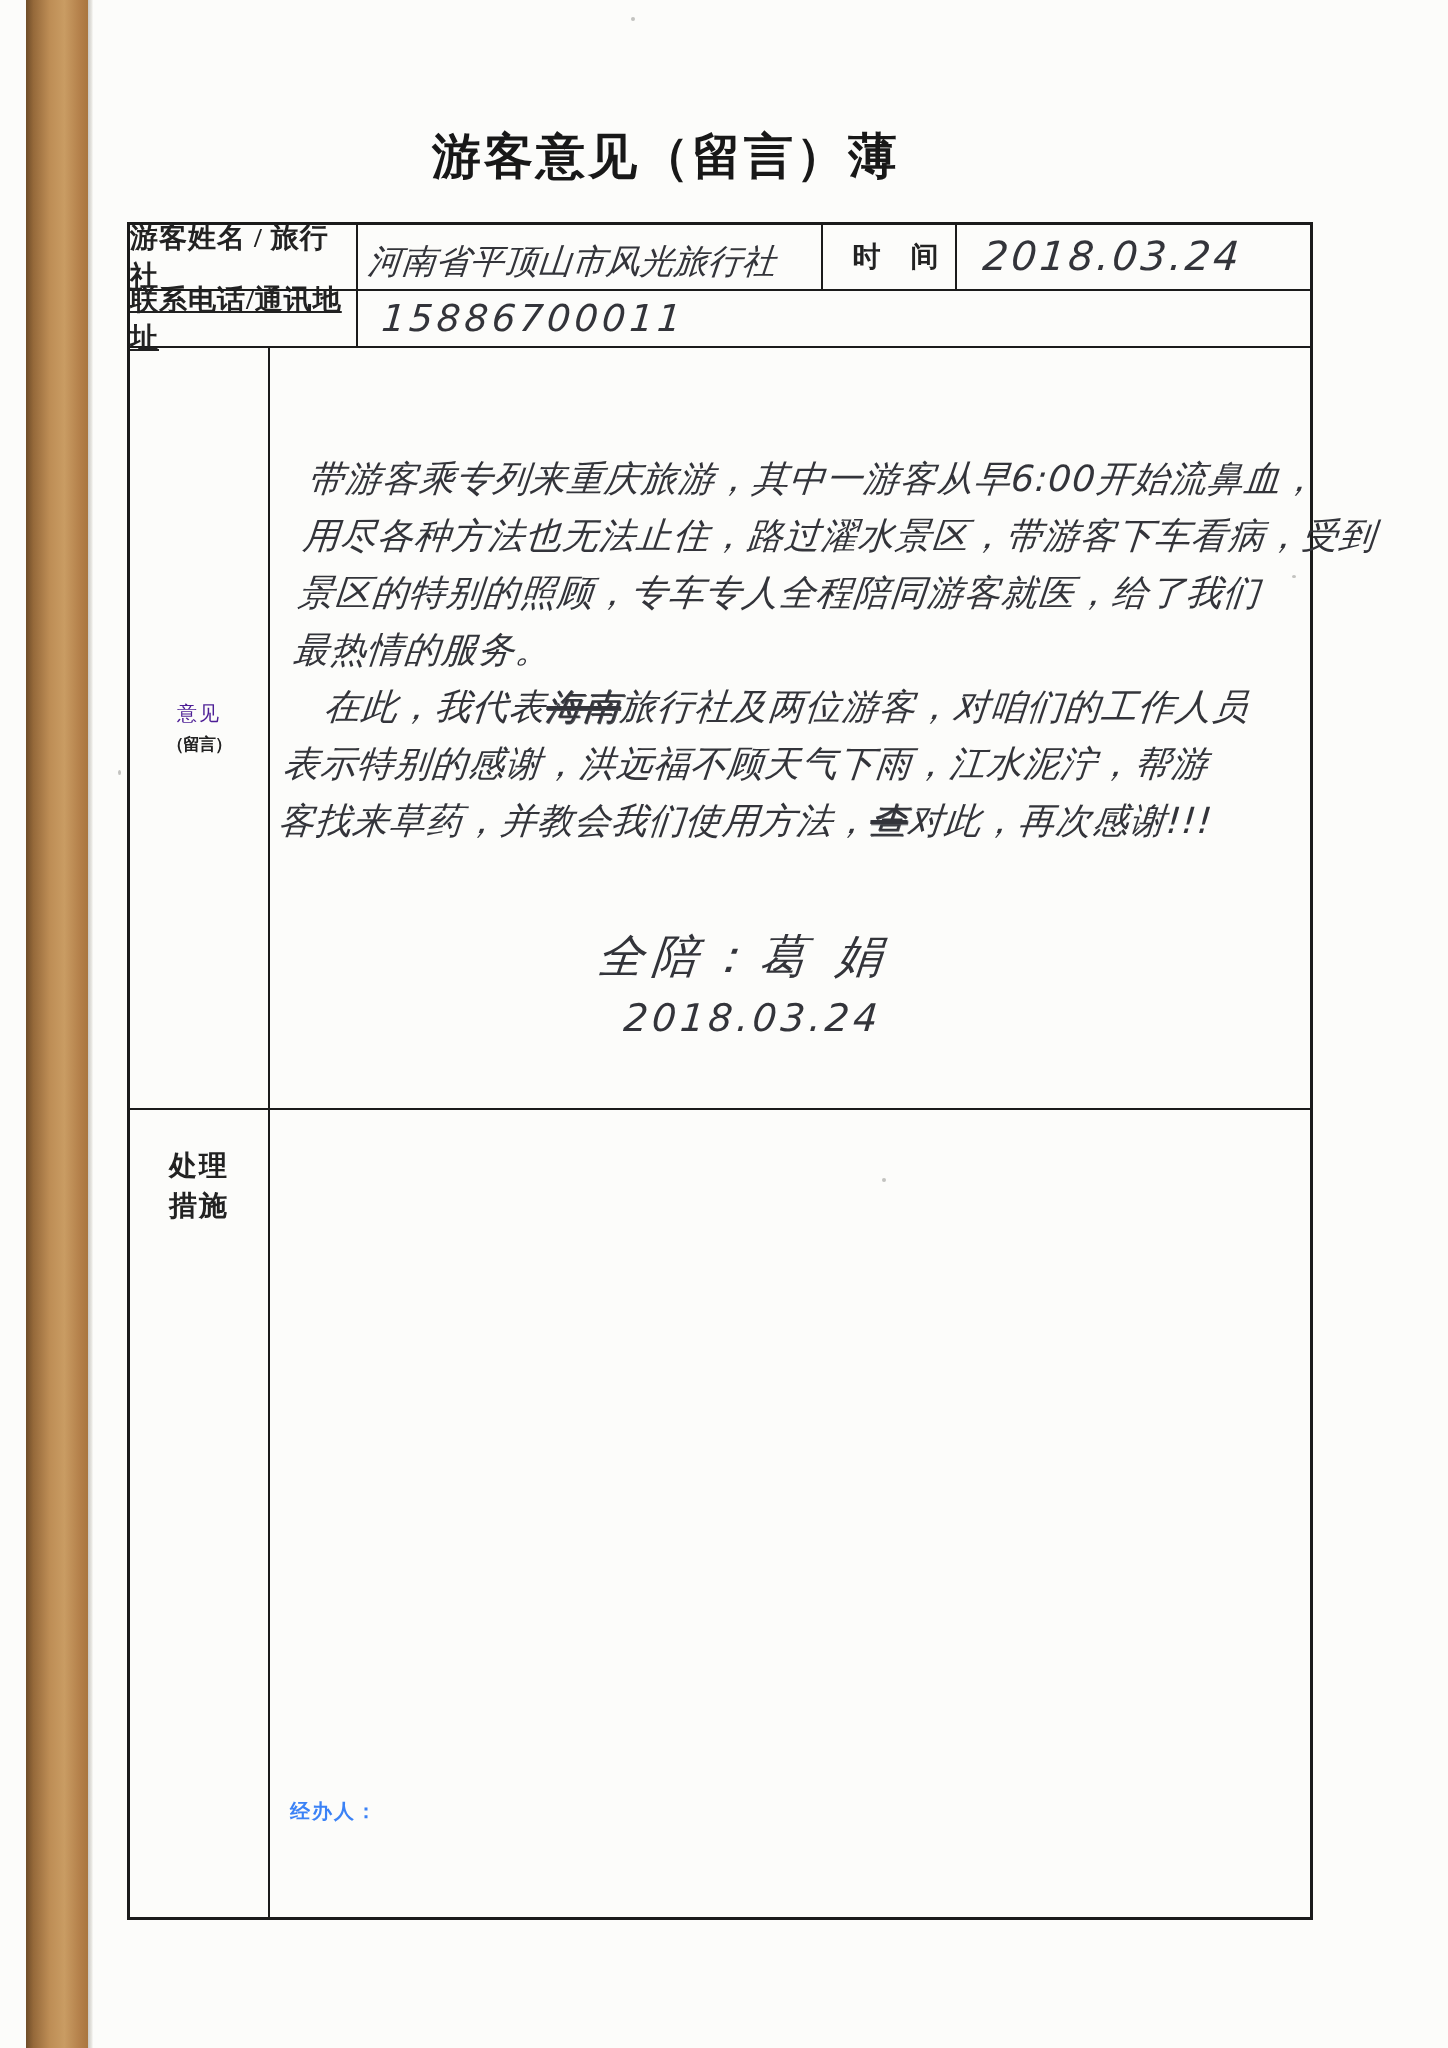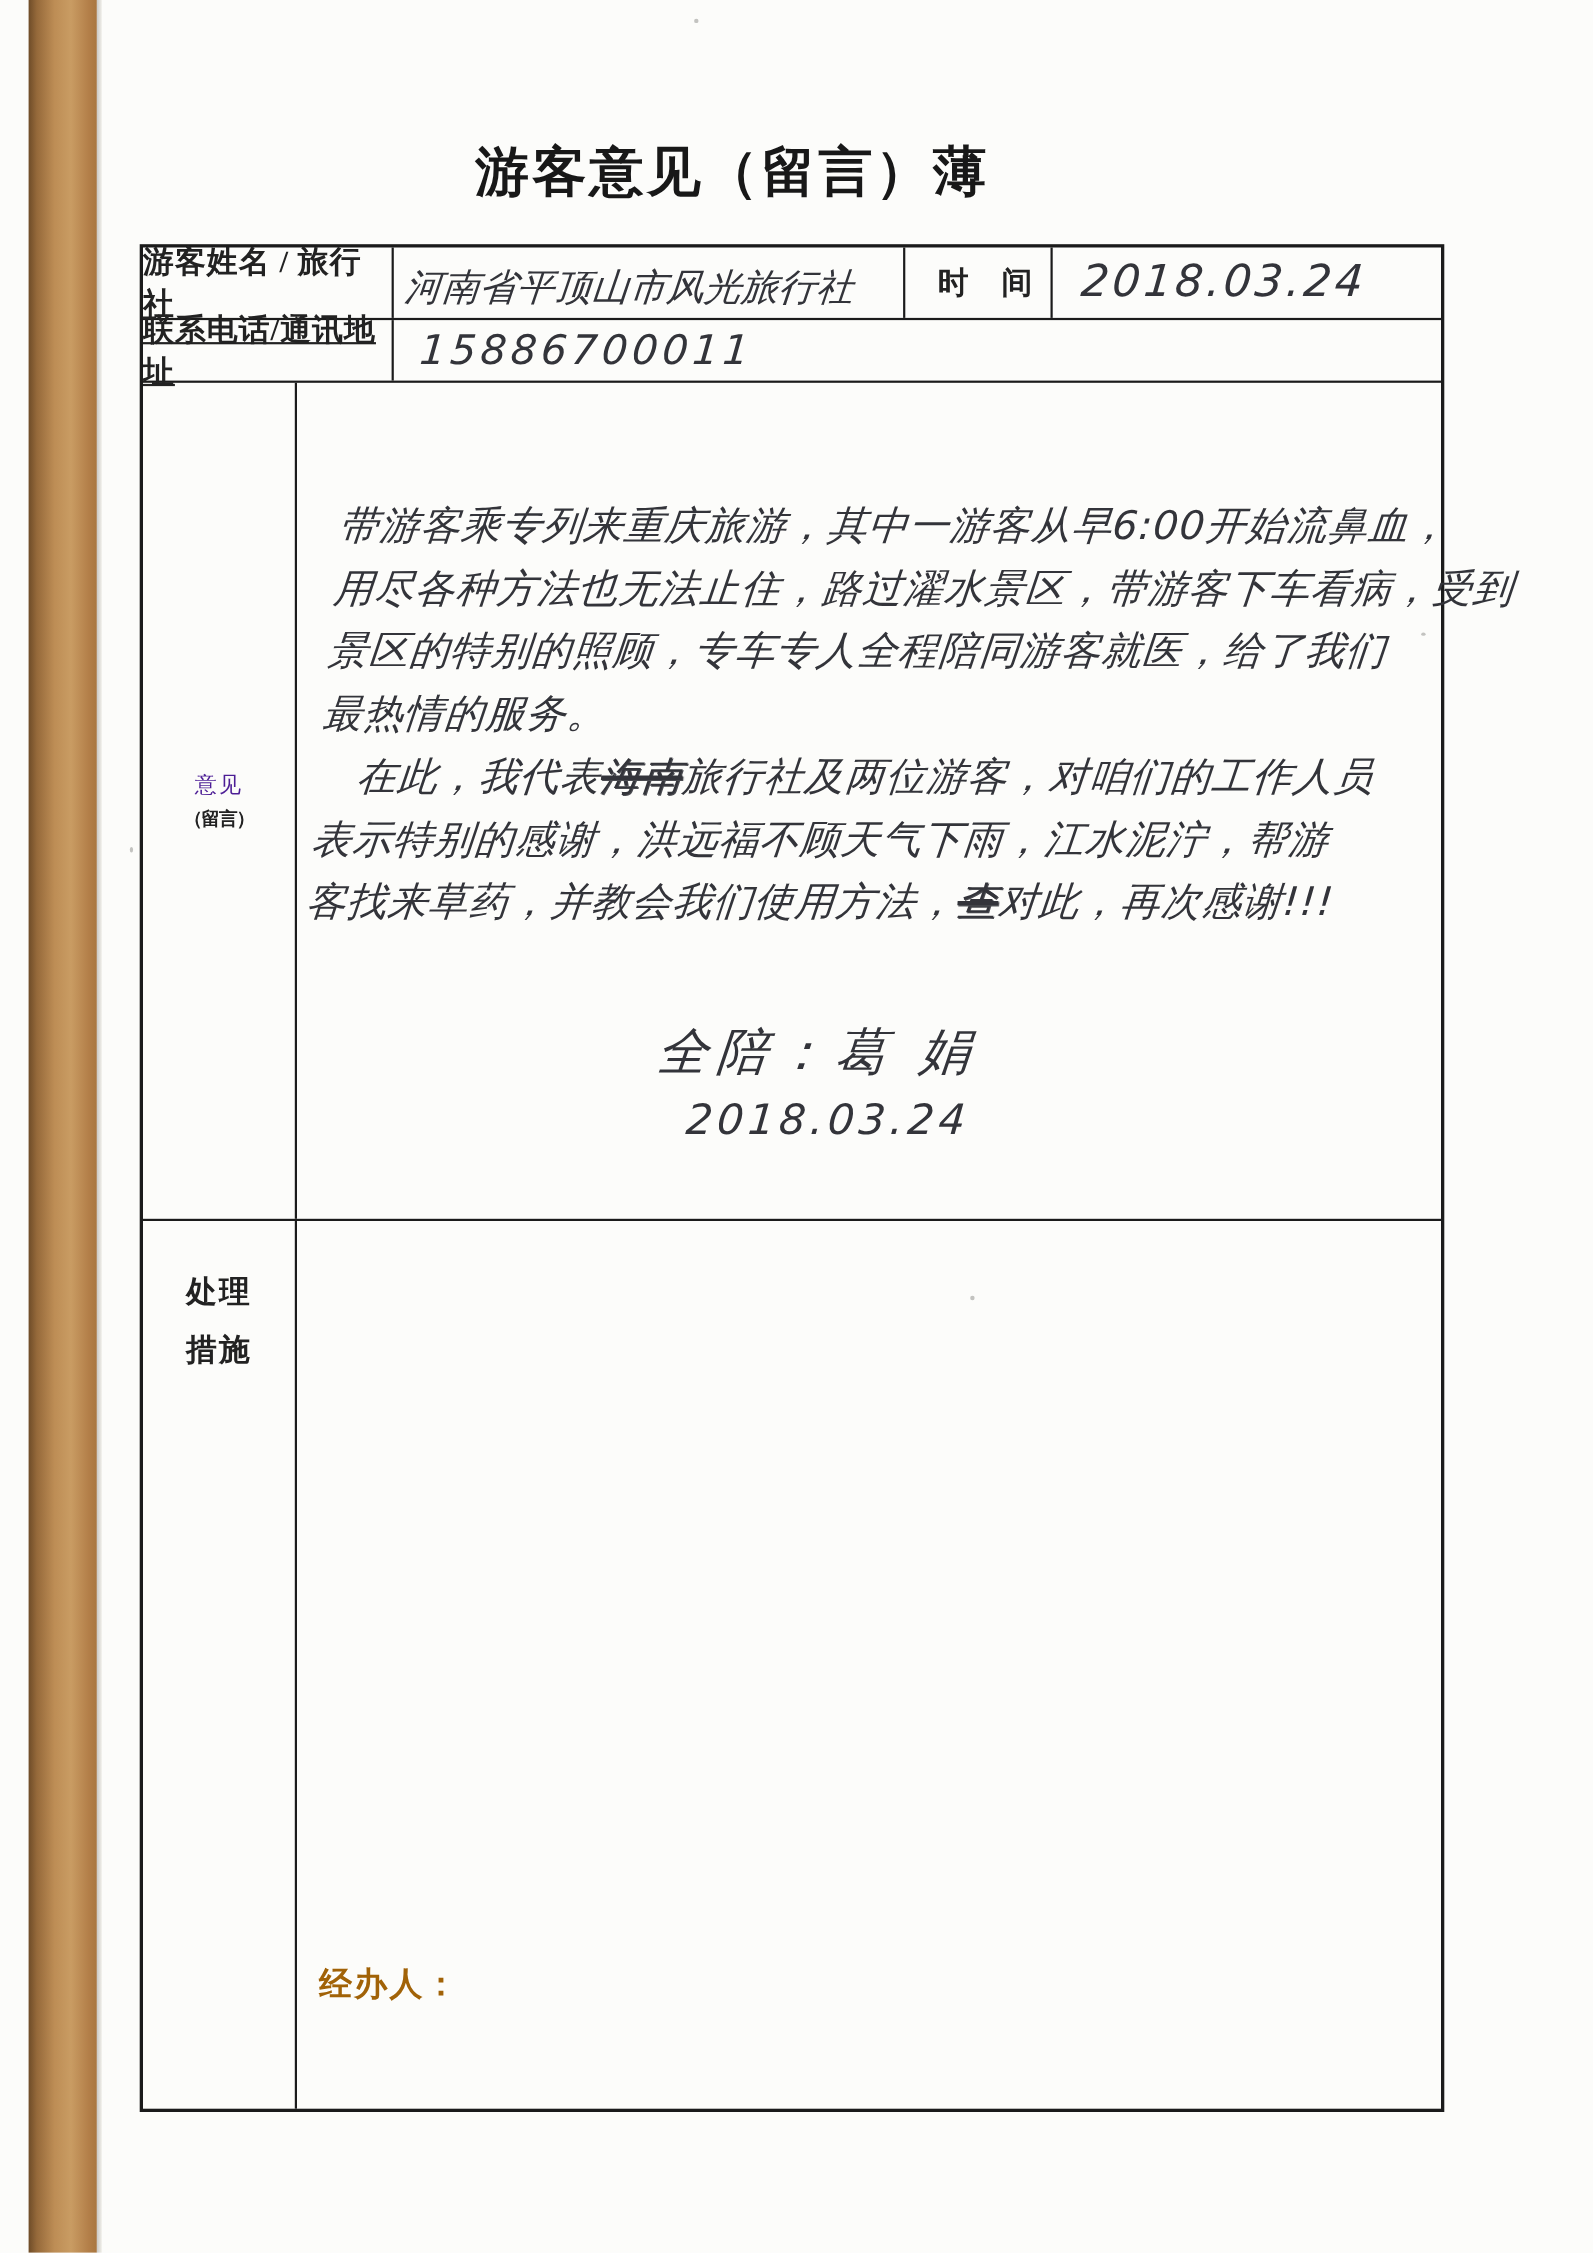--- a/index.html
+++ b/index.html
@@ -89,26 +89,26 @@
   .signature {
     position:absolute; left:325px; top:578px;
     font-size:46px; letter-spacing:8px; white-space:nowrap;
   }
   .sign-date {
     position:absolute; left:352px; top:648px;
     font-size:38px; letter-spacing:4px; white-space:nowrap;
   }
   .treat-label-box {
     display:flex; flex-direction:column; align-items:center;
-    padding-top:36px; gap:12px;margin-top:10px;
+    padding-top:36px; gap:0;
   }
   .treat-label-box div { font-size:28px; font-weight:600; color:#222; letter-spacing:2px; line-height:40px; }
   .handler {
     position:absolute; left:20px; bottom:92px;
-    font-size:30px; font-weight:600; color:#a16207; letter-spacing:2px;
+    font-size:20px; font-weight:600; color:#3b82f6; letter-spacing:2px;
   }
   
   .speckle { position:absolute; border-radius:50%; background:#8a8a85; opacity:.5; }
 </style>
 </head>
 <body>
 
 <div class="page">
 
   <div class="binding"></div>

